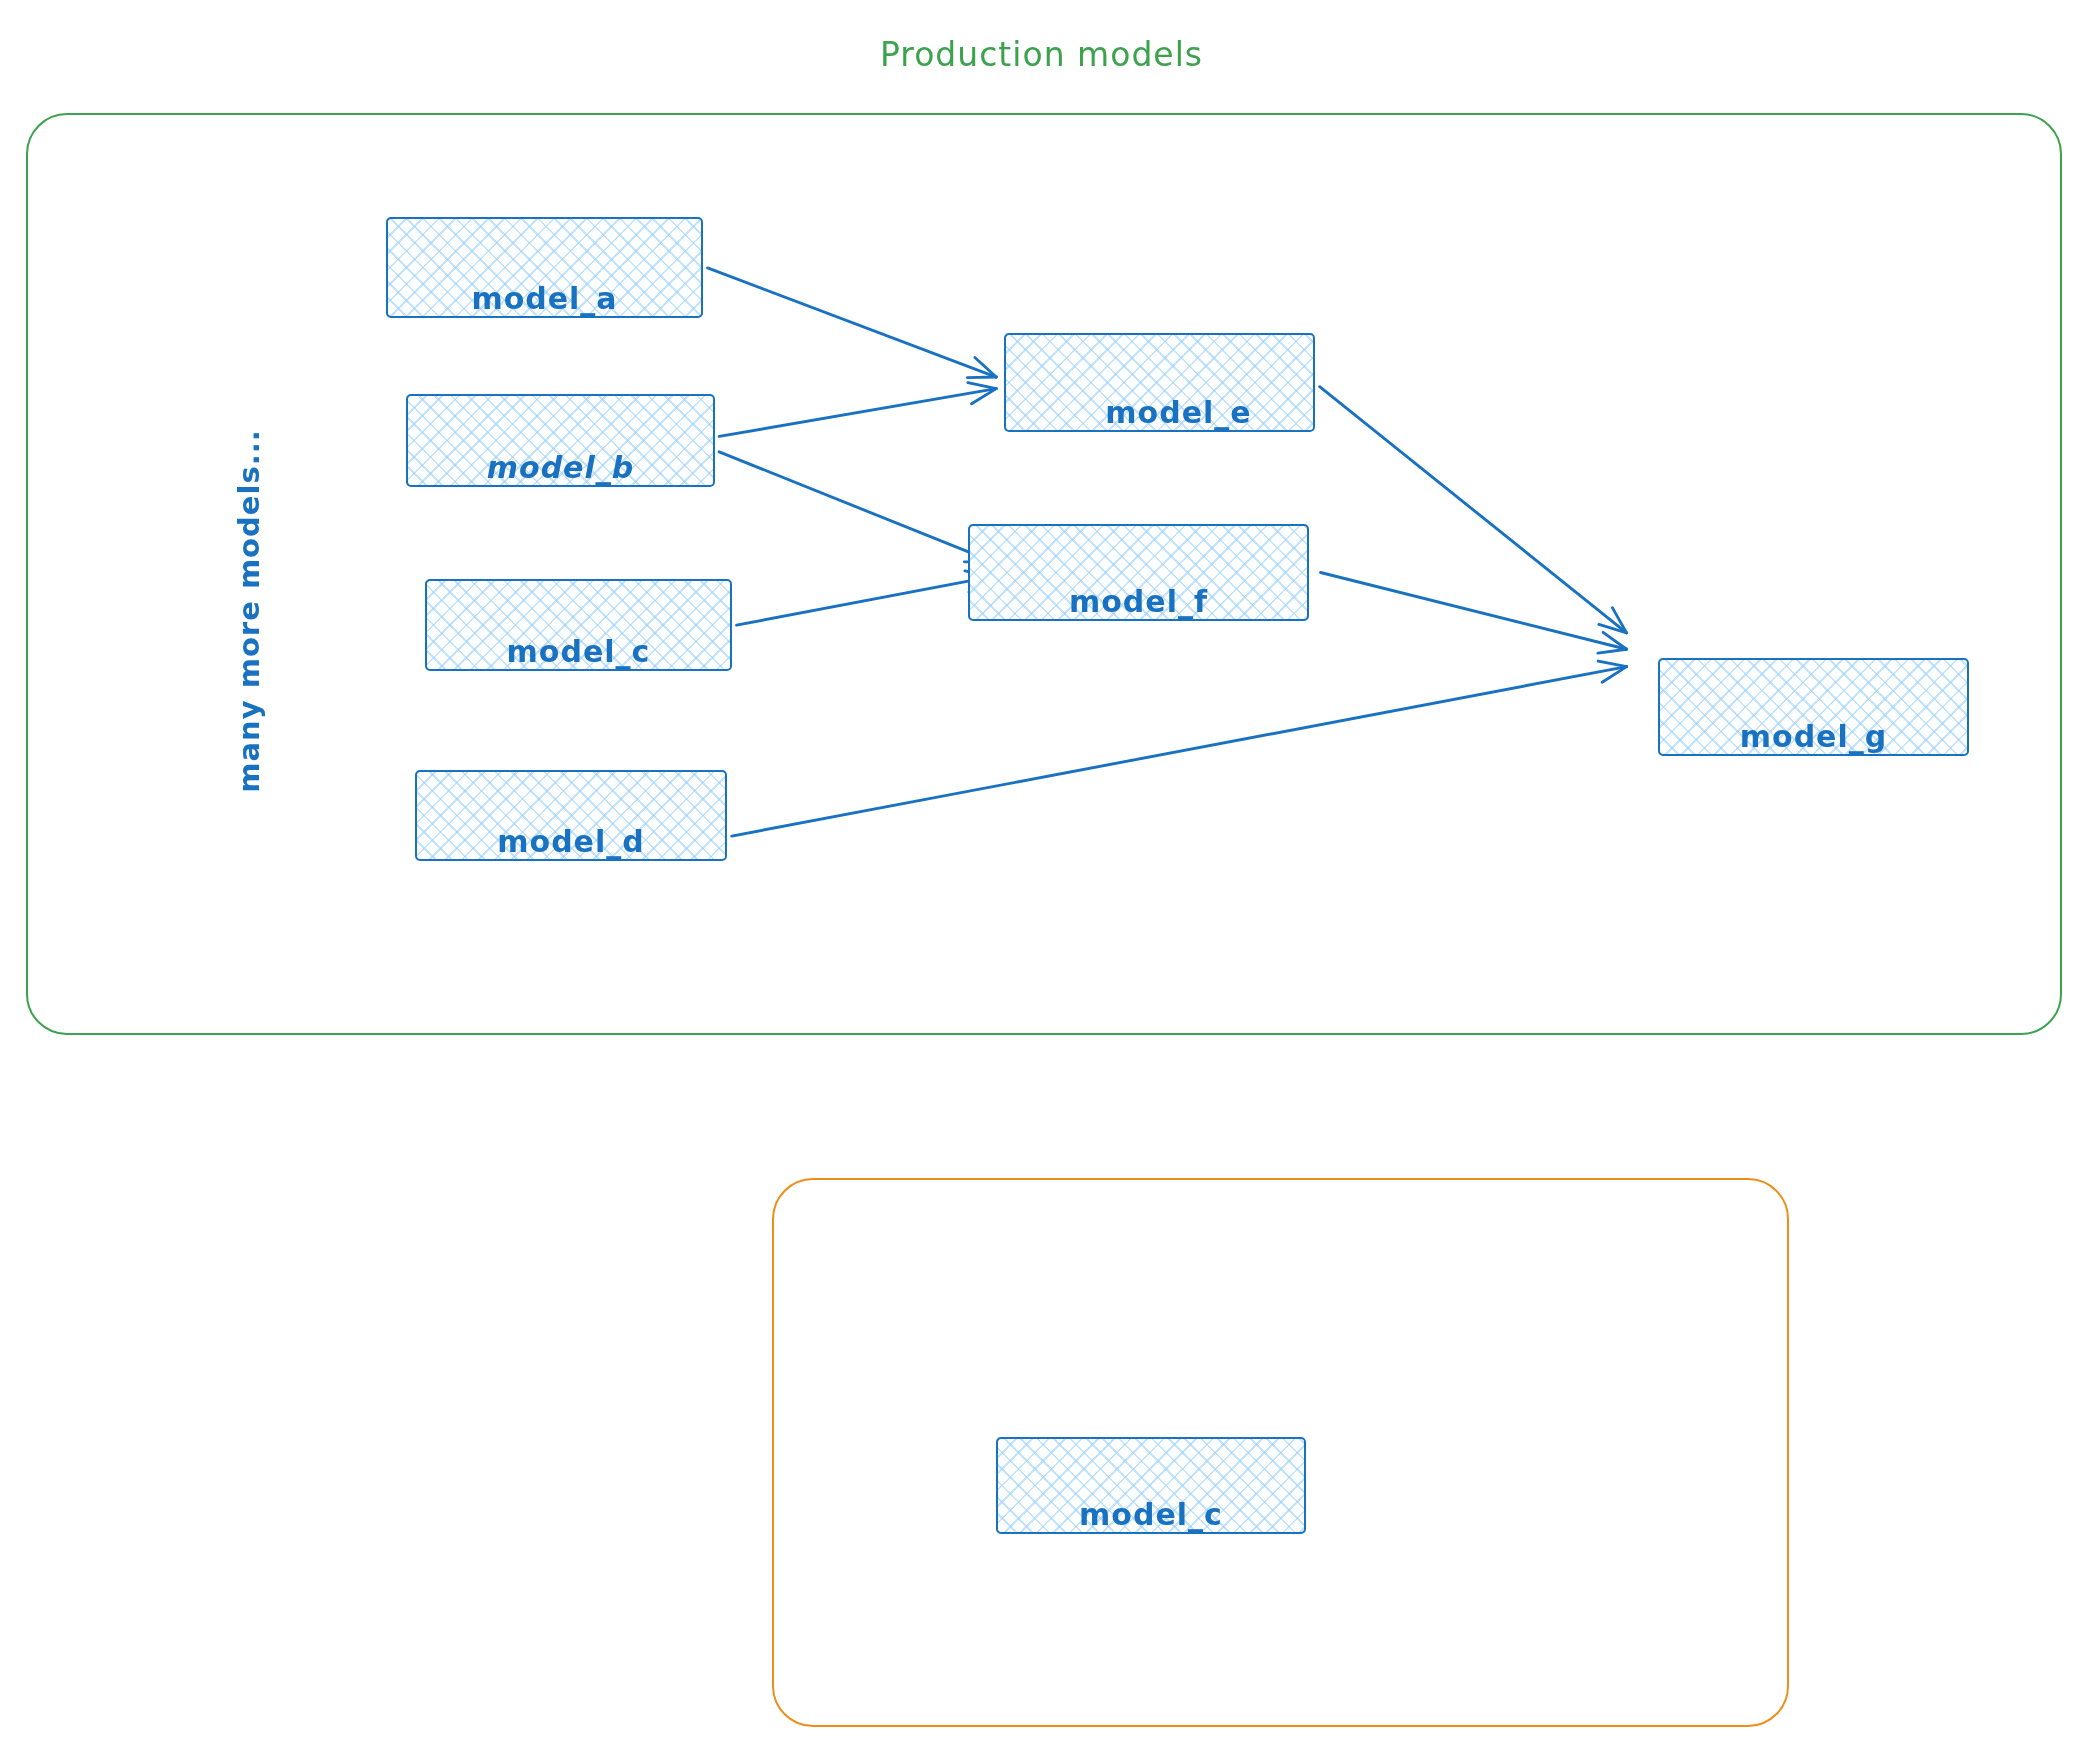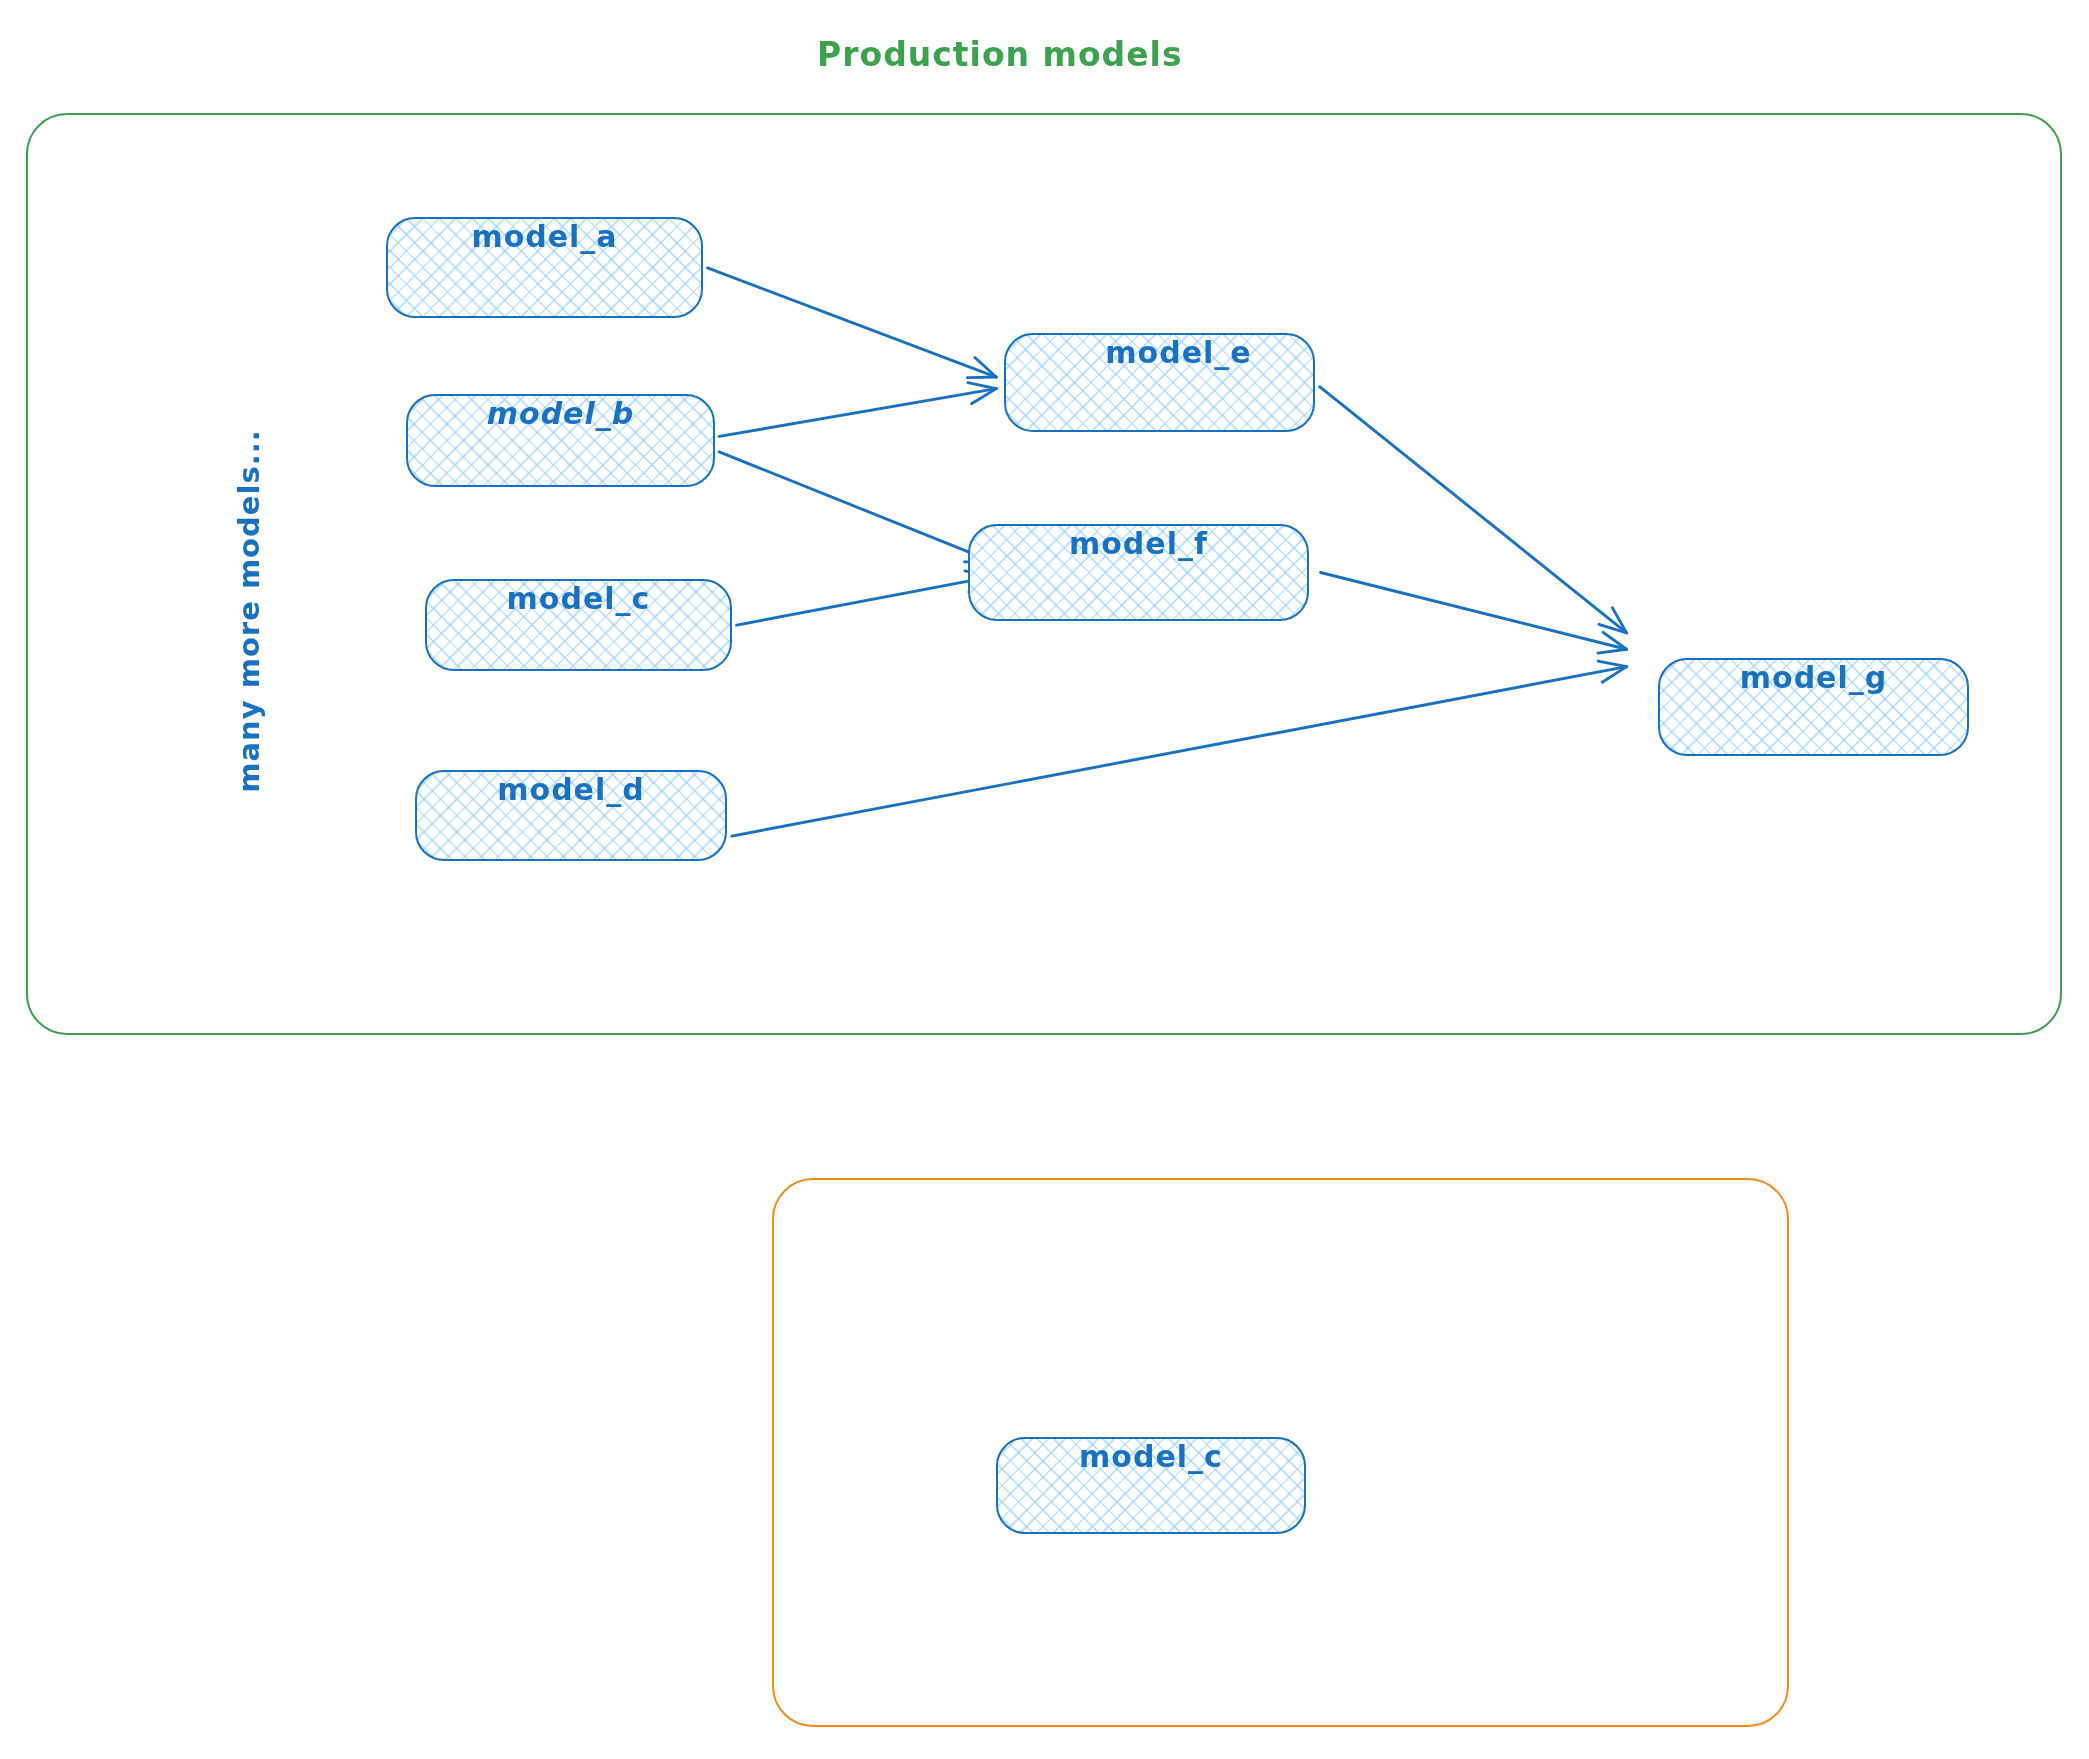--- a/index.html
+++ b/index.html
@@ -26,23 +26,23 @@
     width:2032px; height:918px;
     border:2.9px solid var(--green);
   }
   .group-development{
     left:772px; top:1178px;
     width:1013px; height:545px;
     border:2.9px solid var(--orange);
   }
   .group-title{
     position:absolute;
-    text-align:left;
+    text-align:right;
     font-size:33px;
-    font-weight:700;
+    font-weight:400;
     letter-spacing:1px;
   }
   .title-production{
     left:817px; top:35px; width:386px;
     color:var(--green);
   }
   .title-development{
     left:1044px; top:1120px; width:386px;
     color:var(--orange);
   }
@@ -53,27 +53,27 @@
     white-space:nowrap;
     color:var(--blue);
     font-size:29px;
     font-weight:600;
     letter-spacing:1px;
   }
   .node{
     position:absolute;
     box-sizing:border-box;
     border:2.9px solid var(--blue);
-    border-radius:29px;
+    border-radius:5px;
     background-color:#fdfeff;
     background-image:
       repeating-linear-gradient(45deg, rgba(150,205,250,0.55) 0px, rgba(150,205,250,0.55) 1.9px, transparent 1.9px, transparent 11.6px),
       repeating-linear-gradient(135deg, rgba(150,205,250,0.55) 0px, rgba(150,205,250,0.55) 1.9px, transparent 1.9px, transparent 11.6px);
     display:flex;
-    align-items:flex-start;
+    align-items:flex-end;
     justify-content:center;
     color:var(--blue);
     font-size:30px;
     font-weight:600;
     letter-spacing:1px;
   }
   #edges-svg{
     position:absolute;
     left:0; top:0;
     width:2089px; height:1759px;

